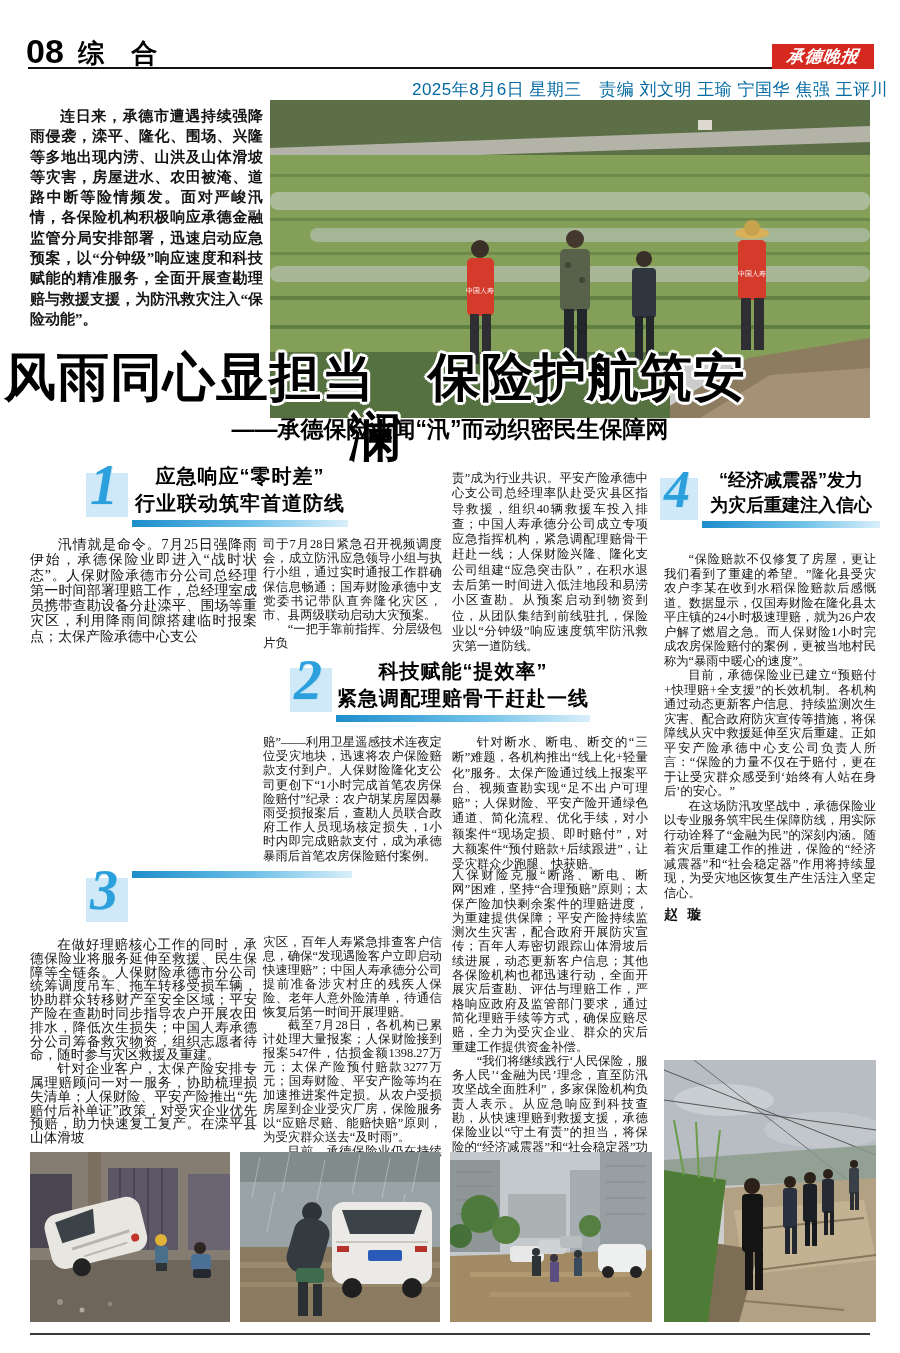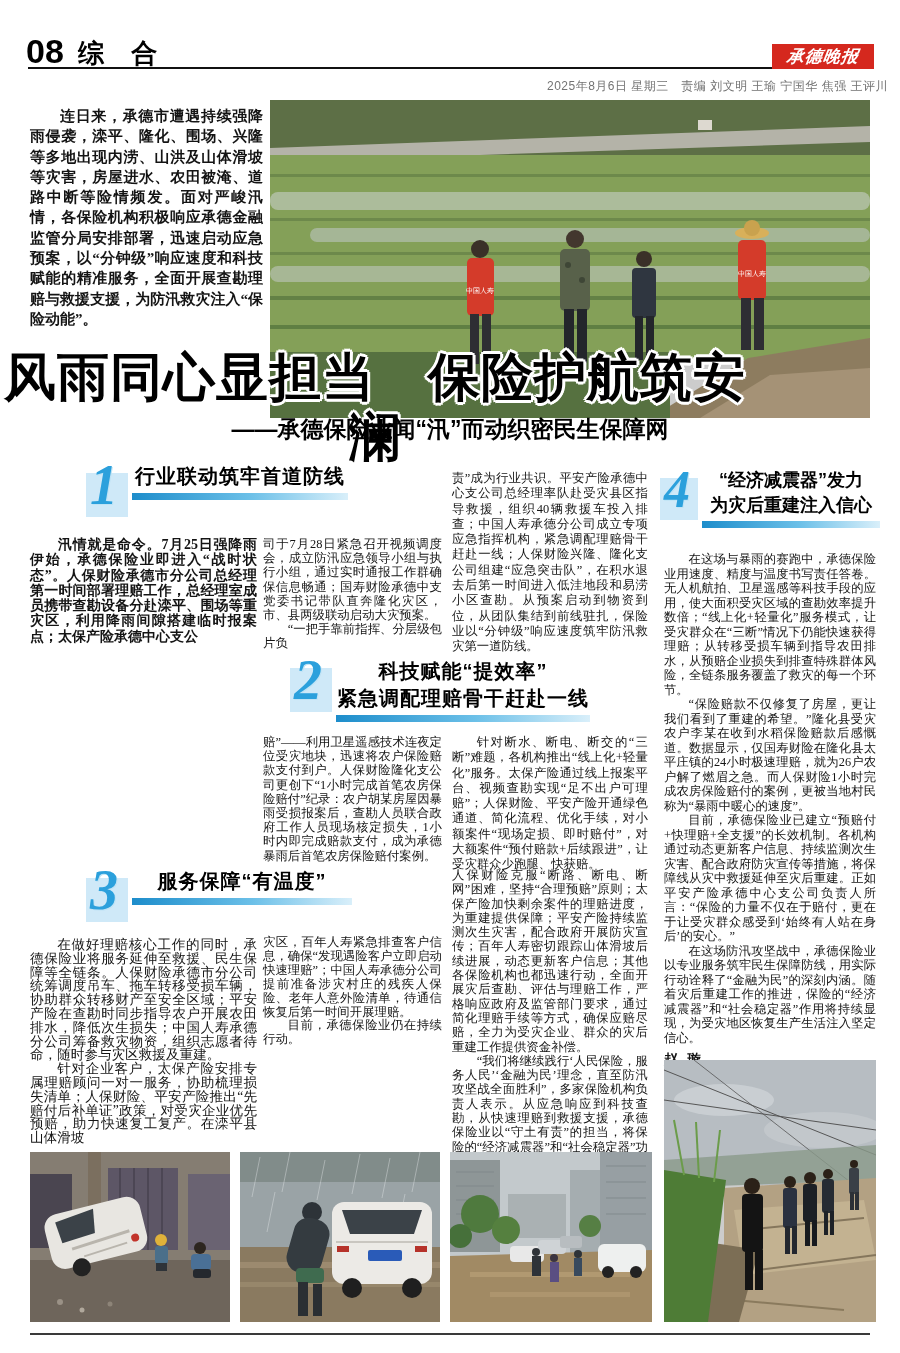--- a/index.html
+++ b/index.html
@@ -14,21 +14,21 @@
   .pgnum{left:26px;top:34px;font-family:"Liberation Sans","DejaVu Sans",sans-serif;
          font-weight:900;font-size:34px;line-height:34px;color:#000;}
   .secname{left:78px;top:40px;font-family:"Liberation Sans","DejaVu Sans",sans-serif;
          font-weight:bold;font-size:26px;line-height:26px;letter-spacing:10px;color:#000;text-align:center;}
   .toprule{left:28px;top:67px;width:844px;height:2px;background:#111;}
   .masthead{left:772px;top:44px;width:102px;height:25px;background:#d5281e;
          display:flex;align-items:center;justify-content:center;}
   .masthead span{color:#fff;font-style:italic;font-weight:bold;font-size:17px;
          transform:skewX(-8deg);letter-spacing:1px;}
   .dateline{right:28px;top:78px;font-family:"Liberation Sans","DejaVu Sans",sans-serif;
-         font-size:12px;color:#737373;letter-spacing:.5px;}
+         font-size:17px;color:#0369a1;letter-spacing:.5px;}
 
   
   .lead{left:30px;top:106px;width:233px;font-size:15px;line-height:20.3px;
         font-weight:600;text-align:justify;}
 
   
   .headline{left:0;top:347px;width:750px;text-align:center;z-index:5;
         font-family:"Liberation Sans","DejaVu Sans",sans-serif;font-weight:900;
         font-size:52px;line-height:60px;letter-spacing:1px;color:#000;
         text-shadow:-2px -2px 0 #fff,2px -2px 0 #fff,-2px 2px 0 #fff,2px 2px 0 #fff,
@@ -48,21 +48,21 @@
   .sec .l1{font-size:20px;line-height:27px;letter-spacing:1px;}
   .sec .l2{font-size:20px;line-height:27px;letter-spacing:1px;}
   .sec .bar{margin-left:46px;margin-top:3px;height:7px;
         background:linear-gradient(90deg,#1d8dcb,#6cc0e8 55%,#d9effa);}
   .sec4 .l1,.sec4 .l2{font-size:18px;line-height:25px;letter-spacing:0;}
   .sec4 .num{font-size:52px;}
   .sec4 .numbox{width:38px;height:42px;}
   .sec4 .tt,.sec4 .bar{margin-left:42px;}
 
   
-  .c1{font-size:14px;line-height:15.3px;font-weight:bold;}
+  .c1{font-size:14px;line-height:15.3px;}
   .c1c{font-size:13.6px;line-height:13.8px;}
   .c2{font-size:12.4px;line-height:14.2px;}
   .c2c{font-size:12.4px;line-height:13.9px;}
   .c3{font-size:12.4px;line-height:15.3px;}
   .c3c{font-size:12.4px;line-height:14.3px;}
   .c4{font-size:12.3px;line-height:14.5px;}
   .author{margin-top:8px;text-align:right;padding-right:36px;font-weight:bold;
         font-size:14px;letter-spacing:3px;}
 
   .photo{overflow:hidden;background:#ccc;}
@@ -127,32 +127,32 @@
       <rect x="484" y="198" width="10" height="52" fill="#2e2e33"></rect>
     </svg>
   </div>
 
   <div class="abs headline">风雨同心显担当　保险护航筑安澜</div>
   <div class="abs subhead">——承德保险业闻“汛”而动织密民生保障网</div>
 
   <div class="abs sec" style="left:86px;top:463px;width:262px;">
     <div class="numbox"></div>
     <div class="num">1</div>
+    <div class="tt l1">应急响应“零时差”</div>
     <div class="tt l2">行业联动筑牢首道防线</div>
     <div class="bar"></div>
   </div>
 
   <div class="abs just c1" style="left:30px;top:537px;width:227px;">
     <p class="ind">汛情就是命令。7月25日强降雨伊始，承德保险业即进入“战时状态”。人保财险承德市分公司总经理第一时间部署理赔工作，总经理室成员携带查勘设备分赴滦平、围场等重灾区，利用降雨间隙搭建临时报案点；太保产险承德中心支公</p>
   </div>
 
   <div class="abs sec" style="left:86px;top:868px;width:266px;">
     <div class="numbox"></div>
     <div class="num">3</div>
-    <div class="tt l1">服务保障“有温度”</div>
     <div class="bar"></div>
   </div>
 
   <div class="abs just c1c" style="left:30px;top:938px;width:227px;">
     <p class="ind">在做好理赔核心工作的同时，承德保险业将服务延伸至救援、民生保障等全链条。人保财险承德市分公司统筹调度吊车、拖车转移受损车辆，协助群众转移财产至安全区域；平安产险在查勘时同步指导农户开展农田排水，降低次生损失；中国人寿承德分公司筹备救灾物资，组织志愿者待命，随时参与灾区救援及重建。</p>
     <p class="ind">针对企业客户，太保产险安排专属理赔顾问一对一服务，协助梳理损失清单；人保财险、平安产险推出“先赔付后补单证”政策，对受灾企业优先预赔，助力快速复工复产。在滦平县山体滑坡</p>
   </div>
 
   <div class="abs just c2" style="left:263px;top:537px;width:179px;">
     <p>司于7月28日紧急召开视频调度会，成立防汛应急领导小组与执行小组，通过实时通报工作群确保信息畅通；国寿财险承德中支党委书记带队直奔隆化灾区，市、县两级联动启动大灾预案。</p>
@@ -165,20 +165,21 @@
     <div class="tt l1">科技赋能“提效率”</div>
     <div class="tt l2">紧急调配理赔骨干赶赴一线</div>
     <div class="bar"></div>
   </div>
 
   <div class="abs just c2" style="left:263px;top:735px;width:179px;">
     <p>赔”——利用卫星遥感技术连夜定位受灾地块，迅速将农户保险赔款支付到户。人保财险隆化支公司更创下“1小时完成首笔农房保险赔付”纪录：农户胡某房屋因暴雨受损报案后，查勘人员联合政府工作人员现场核定损失，1小时内即完成赔款支付，成为承德暴雨后首笔农房保险赔付案例。</p>
   </div>
   <div class="abs just c2c" style="left:263px;top:936px;width:179px;">
     <p>灾区，百年人寿紧急排查客户信息，确保“发现遇险客户立即启动快速理赔”；中国人寿承德分公司提前准备涉灾村庄的残疾人保险、老年人意外险清单，待通信恢复后第一时间开展理赔。</p>
+    <p class="ind">截至7月28日，各机构已累计处理大量报案；人保财险接到报案547件，估损金额1398.27万元；太保产险预付赔款3277万元；国寿财险、平安产险等均在加速推进案件定损。从农户受损房屋到企业受灾厂房，保险服务以“应赔尽赔、能赔快赔”原则，为受灾群众送去“及时雨”。</p>
     <p class="ind">目前，承德保险业仍在持续行动。</p>
   </div>
 
   <div class="abs just c3" style="left:452px;top:471px;width:196px;">
     <p>责”成为行业共识。平安产险承德中心支公司总经理率队赴受灾县区指导救援，组织40辆救援车投入排查；中国人寿承德分公司成立专项应急指挥机构，紧急调配理赔骨干赶赴一线；人保财险兴隆、隆化支公司组建“应急突击队”，在积水退去后第一时间进入低洼地段和易涝小区查勘。从预案启动到物资到位，从团队集结到前线驻扎，保险业以“分钟级”响应速度筑牢防汛救灾第一道防线。</p>
   </div>
   <div class="abs just c3" style="left:452px;top:735px;width:196px;">
     <p class="ind">针对断水、断电、断交的“三断”难题，各机构推出“线上化+轻量化”服务。太保产险通过线上报案平台、视频查勘实现“足不出户可理赔”；人保财险、平安产险开通绿色通道、简化流程、优化手续，对小额案件“现场定损、即时赔付”，对大额案件“预付赔款+后续跟进”，让受灾群众少跑腿、快获赔。</p>
   </div>
   <div class="abs just c3c" style="left:452px;top:868px;width:196px;">
@@ -188,21 +189,20 @@
 
   <div class="abs sec sec4" style="left:660px;top:468px;width:220px;">
     <div class="numbox"></div>
     <div class="num">4</div>
     <div class="tt l1">“经济减震器”发力</div>
     <div class="tt l2">为灾后重建注入信心</div>
     <div class="bar"></div>
   </div>
 
   <div class="abs just c4" style="left:664px;top:552px;width:212px;">
-    <p class="ind">在这场与暴雨的赛跑中，承德保险业用速度、精度与温度书写责任答卷。无人机航拍、卫星遥感等科技手段的应用，使大面积受灾区域的查勘效率提升数倍；“线上化+轻量化”服务模式，让受灾群众在“三断”情况下仍能快速获得理赔；从转移受损车辆到指导农田排水，从预赔企业损失到排查特殊群体风险，全链条服务覆盖了救灾的每一个环节。</p>
     <p class="ind">“保险赔款不仅修复了房屋，更让我们看到了重建的希望。”隆化县受灾农户李某在收到水稻保险赔款后感慨道。数据显示，仅国寿财险在隆化县太平庄镇的24小时极速理赔，就为26户农户解了燃眉之急。而人保财险1小时完成农房保险赔付的案例，更被当地村民称为“暴雨中暖心的速度”。</p>
     <p class="ind">目前，承德保险业已建立“预赔付+快理赔+全支援”的长效机制。各机构通过动态更新客户信息、持续监测次生灾害、配合政府防灾宣传等措施，将保障线从灾中救援延伸至灾后重建。正如平安产险承德中心支公司负责人所言：“保险的力量不仅在于赔付，更在于让受灾群众感受到‘始终有人站在身后’的安心。”</p>
     <p class="ind">在这场防汛攻坚战中，承德保险业以专业服务筑牢民生保障防线，用实际行动诠释了“金融为民”的深刻内涵。随着灾后重建工作的推进，保险的“经济减震器”和“社会稳定器”作用将持续显现，为受灾地区恢复生产生活注入坚定信心。</p>
     <p class="author">赵 璇</p>
   </div>
 
   <div class="abs photo" style="left:664px;top:1060px;width:212px;height:262px;">
     <svg width="212" height="262" viewBox="0 0 212 262">
       <rect x="0" y="0" width="212" height="125" fill="#b7bdc2"></rect>
       <ellipse cx="60" cy="40" rx="50" ry="16" fill="#c9ced2"></ellipse>

